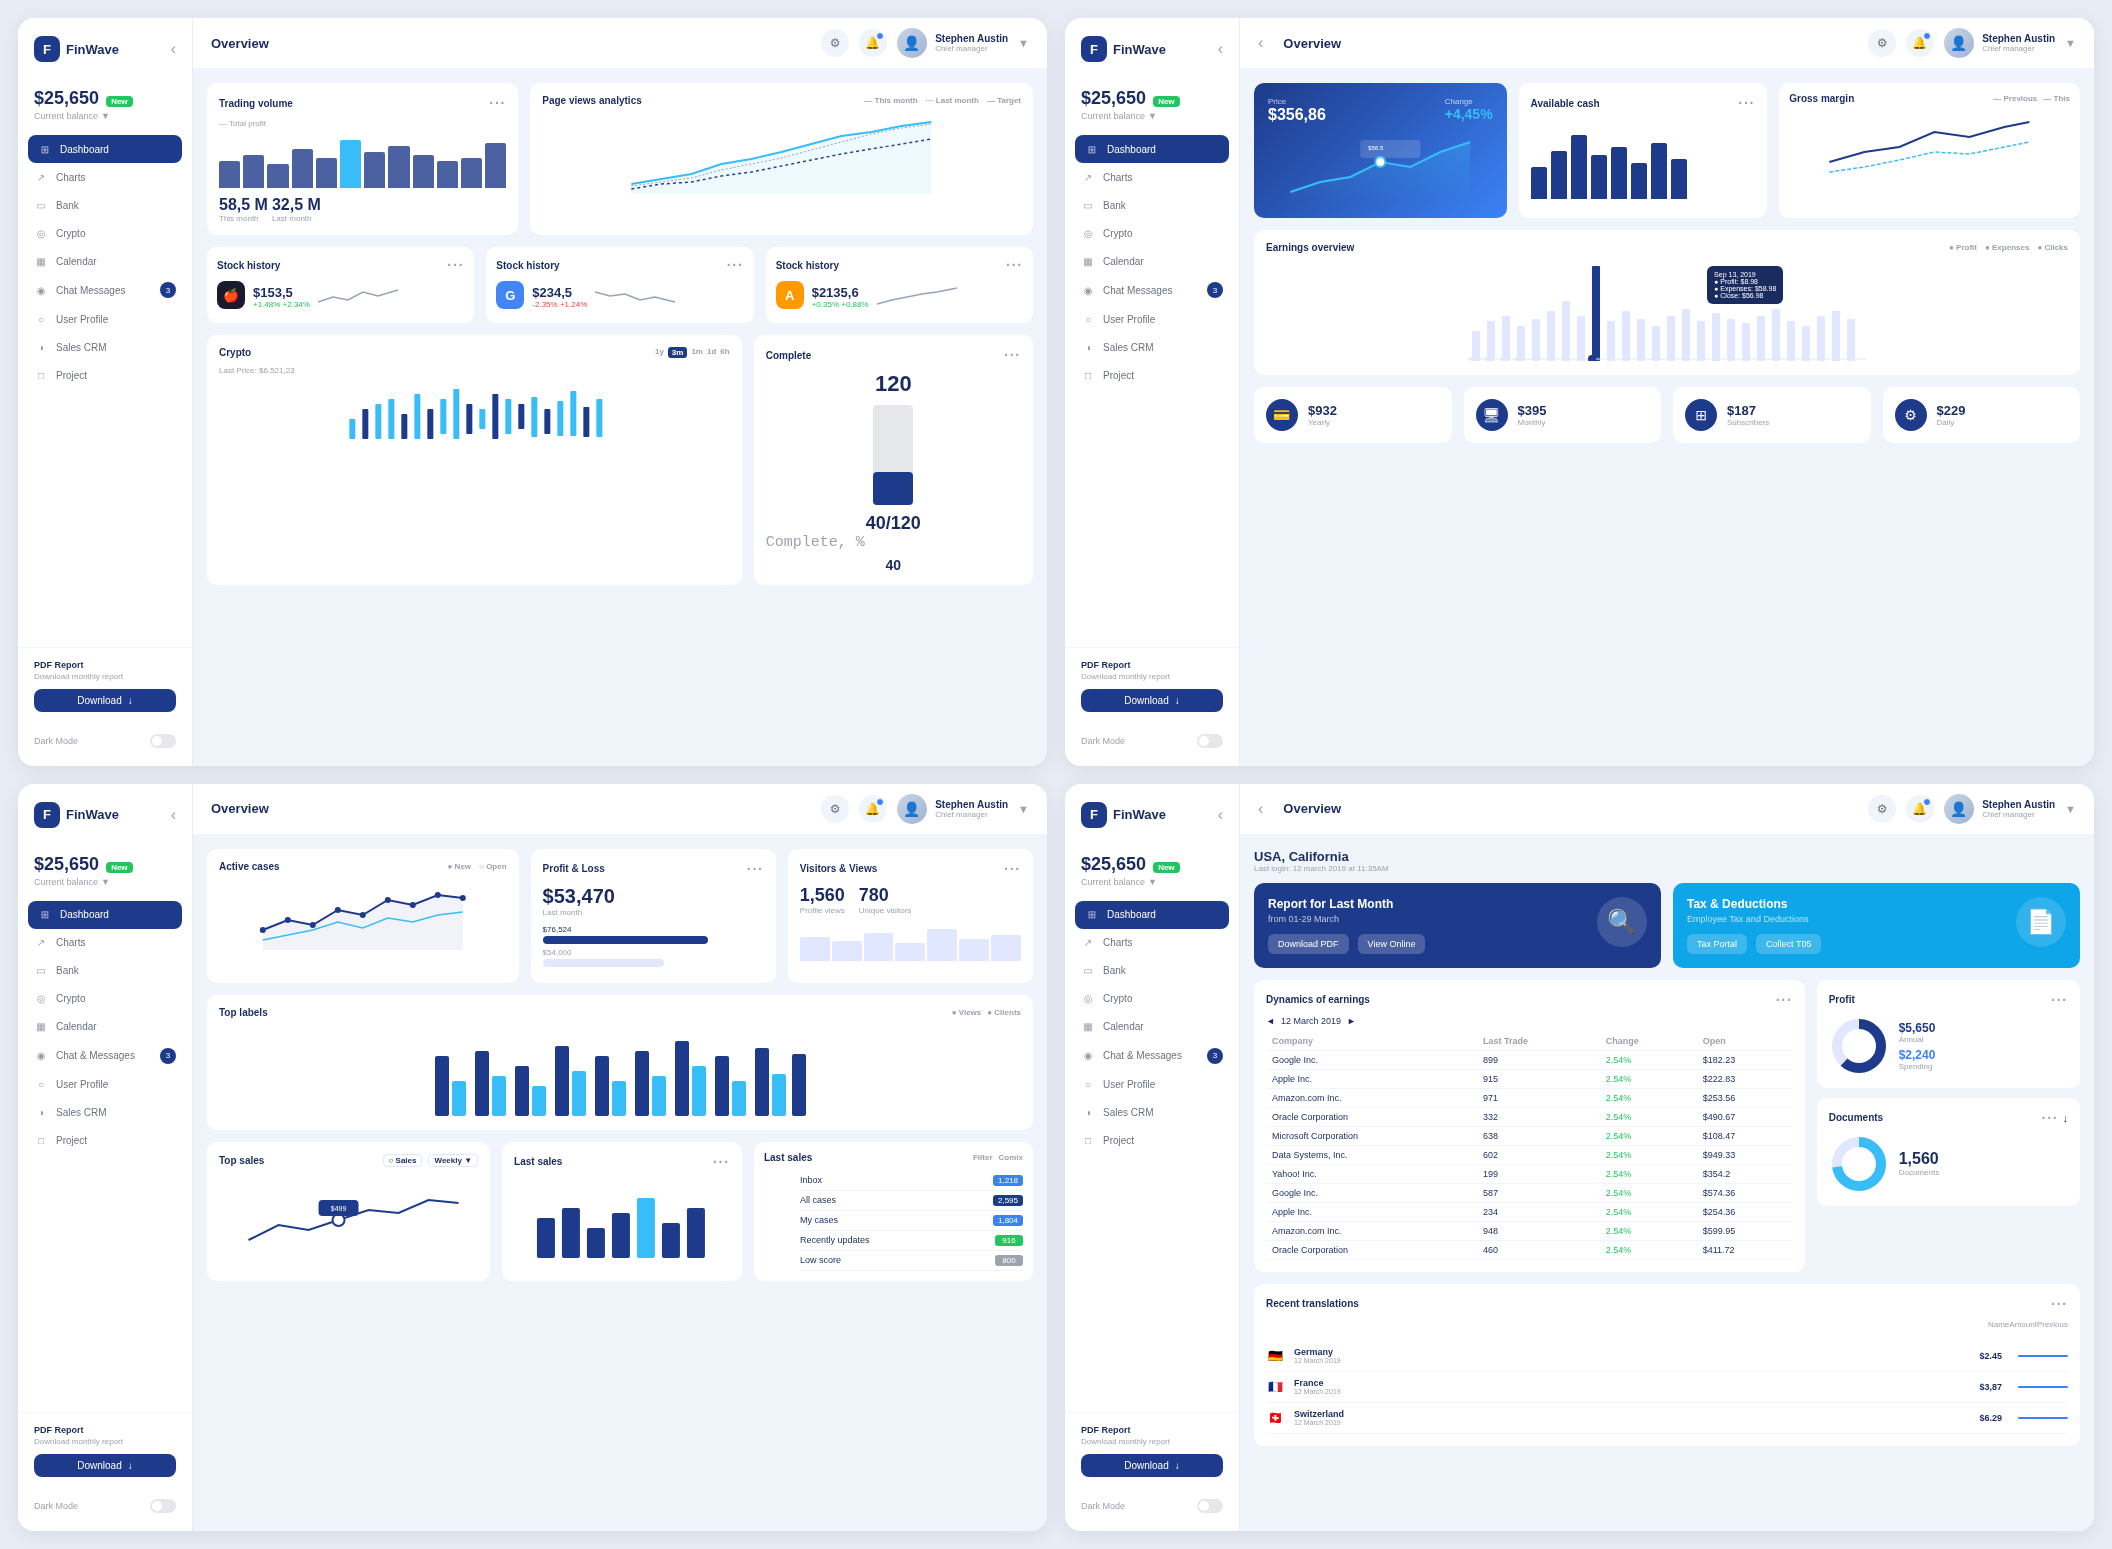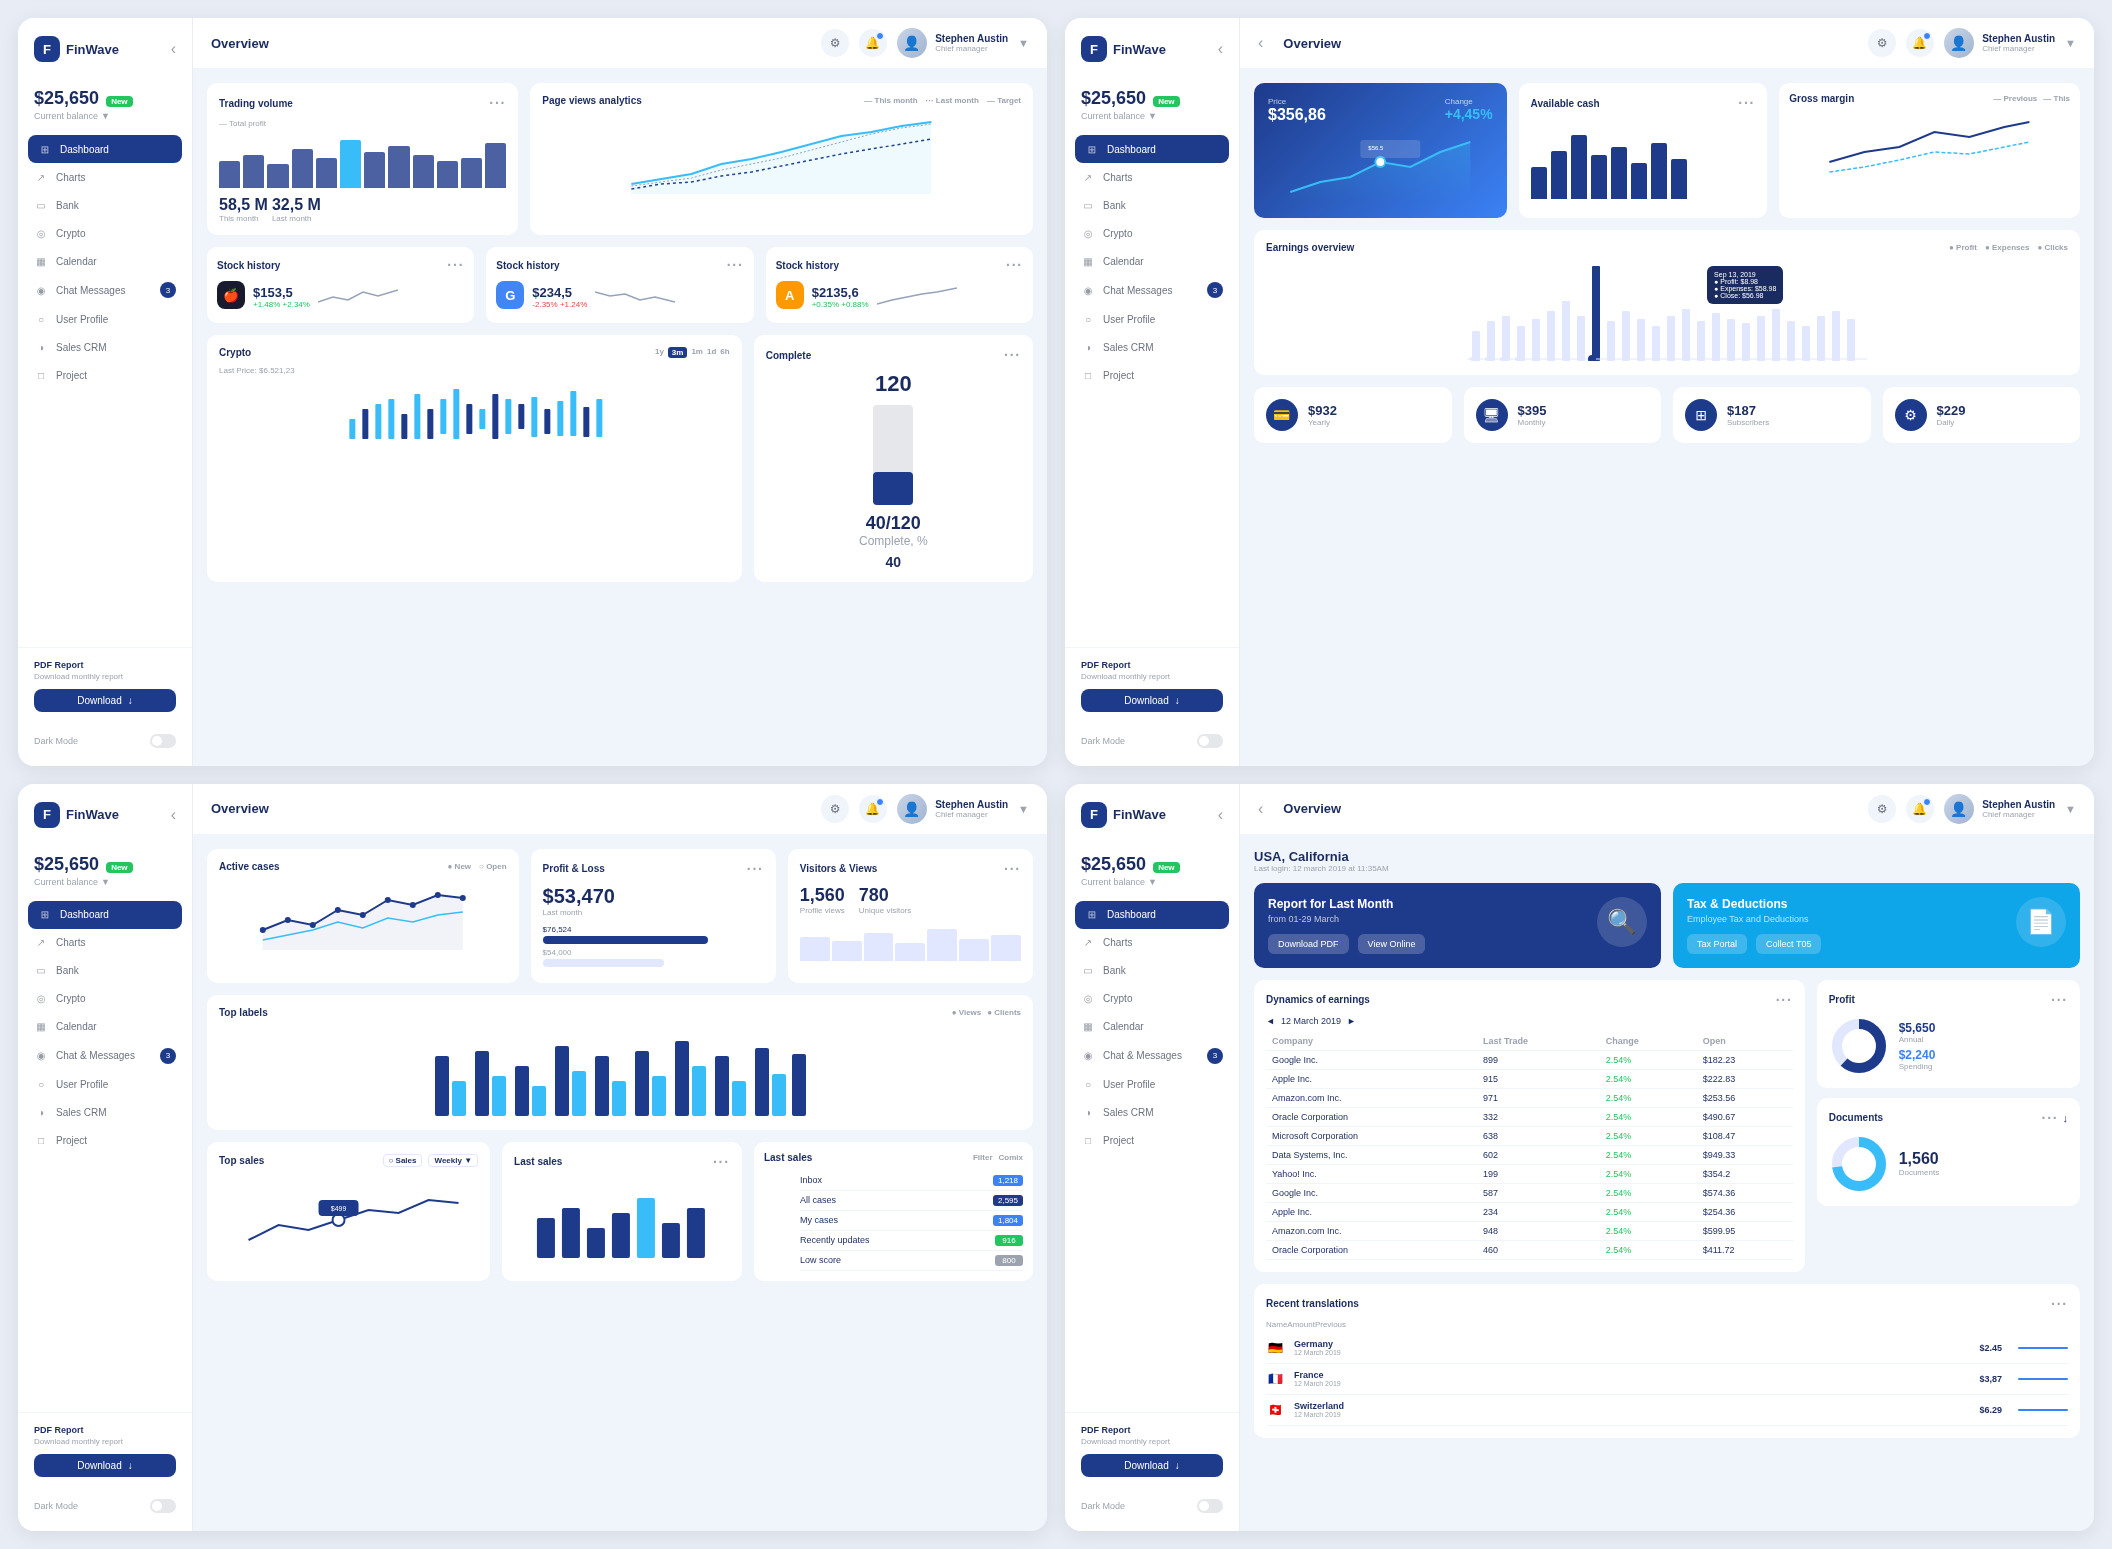--- a/index.html
+++ b/index.html
@@ -411,23 +411,24 @@
     }
 
     .complete-num {
       font-size: 22px;
       font-weight: 800;
       color: #1a2b5f;
       text-align: center;
     }
 
     .complete-label {
-      font-size: 12px;
+      font-size: 15px;
       color: #9ca3af;
-      text-align: center;
+      text-align: left;
+      font-family: Liberation Mono, monospace;
     }
 
     
     .metric-icon {
       width: 32px;
       height: 32px;
       border-radius: 50%;
       background: #1e3a8a;
       display: flex;
       align-items: center;
@@ -1682,21 +1683,21 @@
             </div>
           </div>
         </div>
 
         <div class="cards-row">
           <div class="card" style="flex:1;">
             <div class="card-title">
               <span>Recent translations</span>
               <span class="card-dots">···</span>
             </div>
-            <div style="display:flex;justify-content:flex-start;font-size:8px;color:#9ca3af;margin-bottom:4px;">
+            <div style="display:flex;justify-content:flex-end;font-size:8px;color:#9ca3af;margin-bottom:12px;">
               <span>Name</span>
               <span>Amount</span>
               <span>Previous</span>
             </div>
             <div class="translation-row">
               <span class="flag-circle">🇩🇪</span>
               <div>
                 <div style="font-size:9px;font-weight:600;">Germany</div>
                 <div style="font-size:7px;color:#9ca3af;">12 March 2019</div>
               </div>

